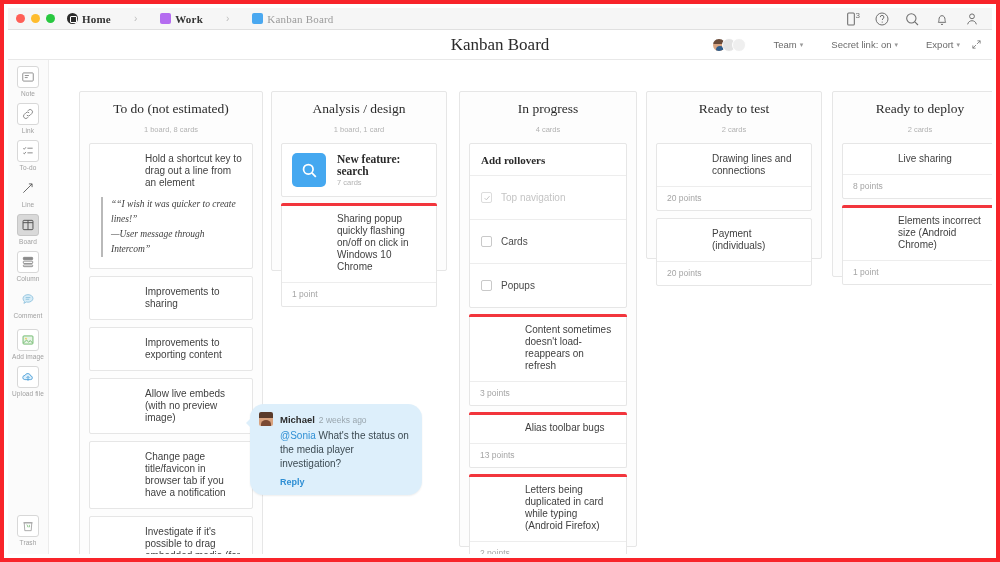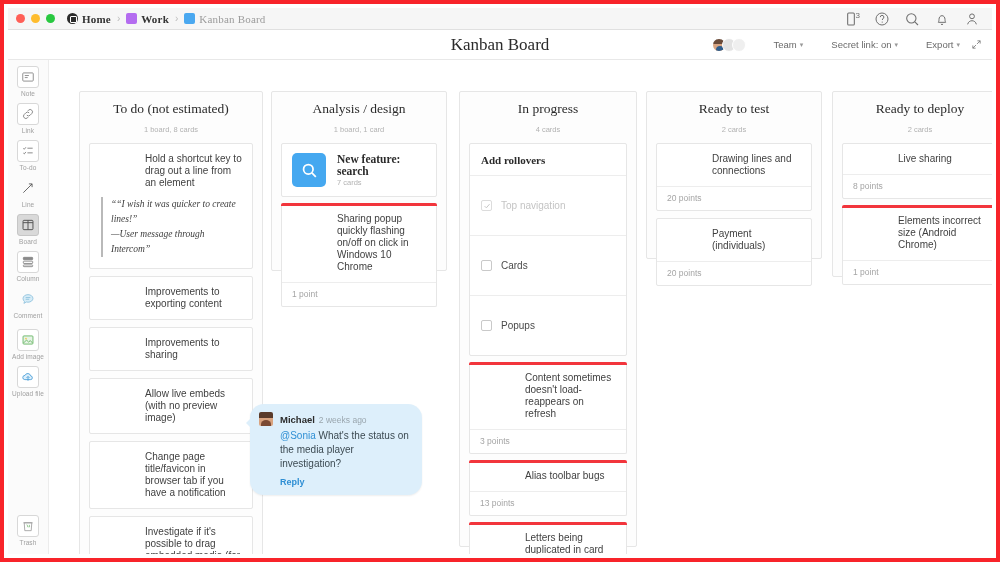--- a/index.html
+++ b/index.html
@@ -24,21 +24,21 @@
     background: #f6f6f6;
     border-bottom: 1px solid #e0e0e0;
     display: flex; align-items: center;
     padding: 0 8px;
   }
   .traffic { display: flex; align-items: center; gap: 6px; margin-right: 12px; }
   .dot { width: 9px; height: 9px; border-radius: 50%; }
   .dot.red { background: #ff5f57; }
   .dot.yellow { background: #febc2e; }
   .dot.green { background: #28c840; }
-  .crumbs { display: flex; align-items: center; gap: 6px; font-size: 10.5px; }
+  .crumbs { display: flex; align-items: center; gap: 23px; font-size: 10.5px; }
   .crumb { display: flex; align-items: center; gap: 4px; }
   .crumb-label { font-weight: bold; color: #333; font-family: "Liberation Serif", serif; font-size: 11px; letter-spacing: .2px;}
   .crumb-label.muted { color: #9b9b9b; font-weight: normal; }
   .crumb-sep { color: #bdbdbd; font-size: 10px; }
   .sq { width: 11px; height: 11px; border-radius: 2px; display:inline-block;}
   .sq.dark { background: #2b2b2b; border-radius: 50%; position: relative; }
   .sq.dark:after{content:"";position:absolute;left:3px;top:3px;width:5px;height:5px;border:1.2px solid #fff;border-radius:1px;}
   .sq.purple { background: #b46cf0; }
   .sq.blue { background: #4aa8f0; }
   .chrome-right { margin-left: auto; display: flex; align-items: center; gap: 14px; padding-right: 4px;}
@@ -160,21 +160,21 @@
     width: 34px; height: 34px; border-radius: 5px;
     display: flex; align-items: center; justify-content: center;
     flex: 0 0 34px;
   }
   .board-ico.blue { background: #45a8f0; color:#fff; }
   .board-ico svg { width: 19px; height: 19px; }
   .board-name { font-family:"Liberation Serif", serif; font-size: 11.5px; font-weight: bold; color:#2b2b2b;}
   .board-sub { font-size: 7.5px; color:#b2b2b2; margin-top:1px;}
   
   .chk-head { font-family:"Liberation Serif", serif; font-weight: bold; font-size: 11px; color:#2b2b2b; padding: 10px 11px 9px 11px;}
-  .chk-row { display: flex; align-items: center; gap: 9px; padding: 24px 11px; border-top: 1px solid #ededed;}
+  .chk-row { display: flex; align-items: center; gap: 9px; padding: 16px 11px; border-top: 1px solid #ededed;}
   .chkbox { width: 11px; height: 11px; border: 1px solid #c9c9c9; border-radius: 2px; flex:0 0 11px; display:flex;align-items:center;justify-content:center;}
   .chk-row.done .chkbox { border-color:#dcdcdc; }
   .chk-row.done .chk-lbl { color:#c4c4c4; }
   .chk-lbl { font-size: 10px; color:#4a4a4a; }
   .tick { width: 8px; height: 8px; color:#c7c7c7; }
   
   #comment {
     position: absolute;
     background: #ddeffb;
     border-radius: 14px;
@@ -410,27 +410,27 @@
       <div class="card">
         <div class="card-body">
           <div class="card-title">Hold a shortcut key to drag out a line from an element</div>
           <blockquote style="white-space:pre-line;">““I wish it was quicker to create lines!”
 —User message through Intercom”</blockquote>
         </div>
       </div>
 
       <div class="card">
         <div class="card-body">
+          <div class="card-title">Improvements to sharing</div>
+        </div>
+      </div>
+
+      <div class="card">
+        <div class="card-body">
           <div class="card-title">Improvements to exporting content</div>
-        </div>
-      </div>
-
-      <div class="card">
-        <div class="card-body">
-          <div class="card-title">Improvements to sharing</div>
         </div>
       </div>
 
 
       <div class="card">
         <div class="card-body">
           <div class="card-title">Allow live embeds (with no preview image)</div>
         </div>
       </div>
 

